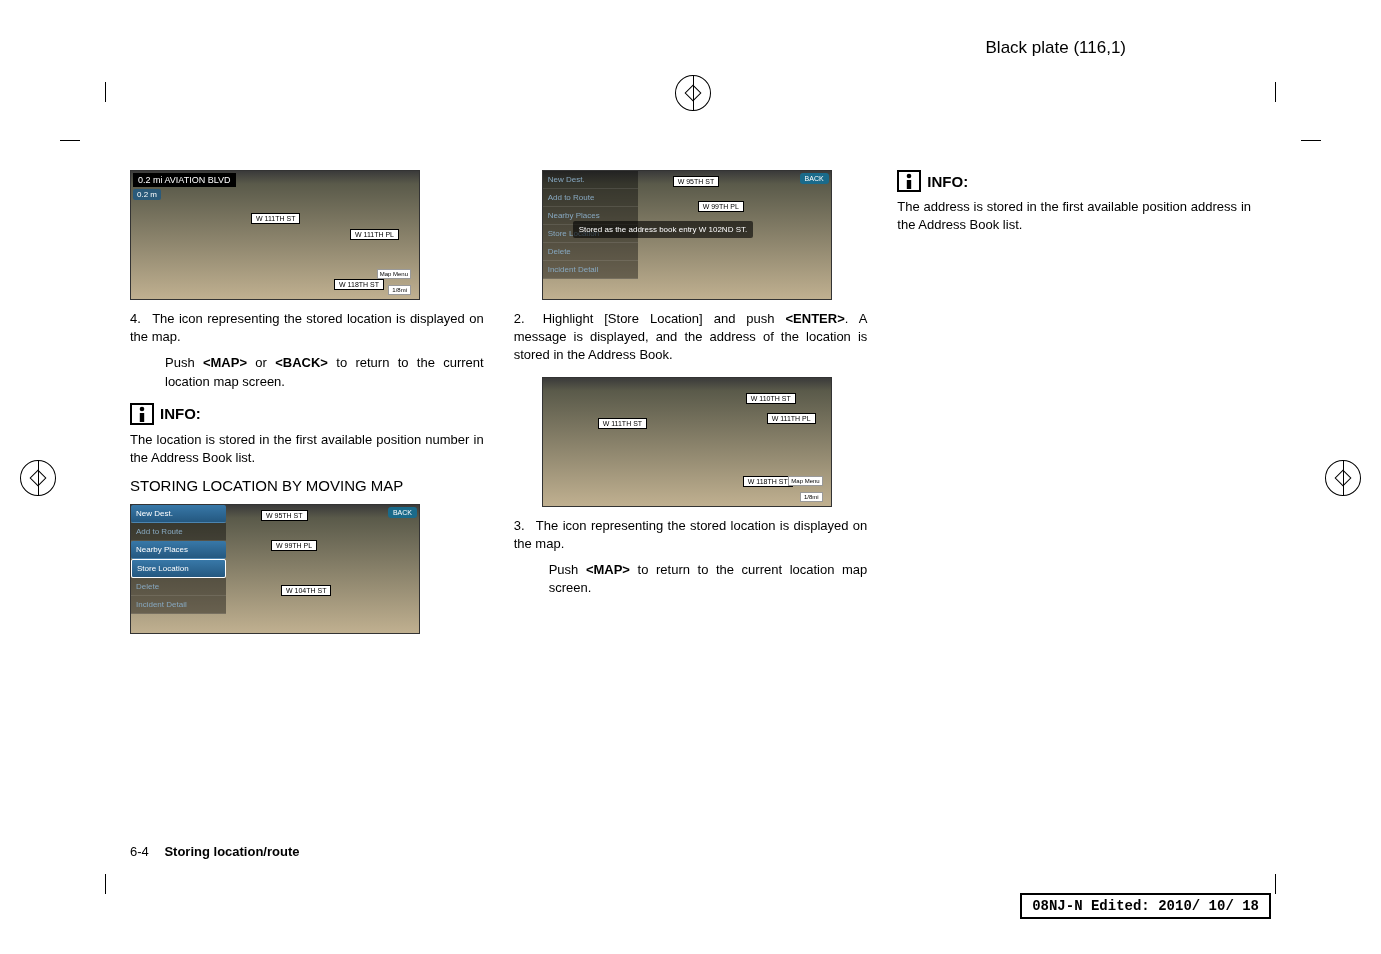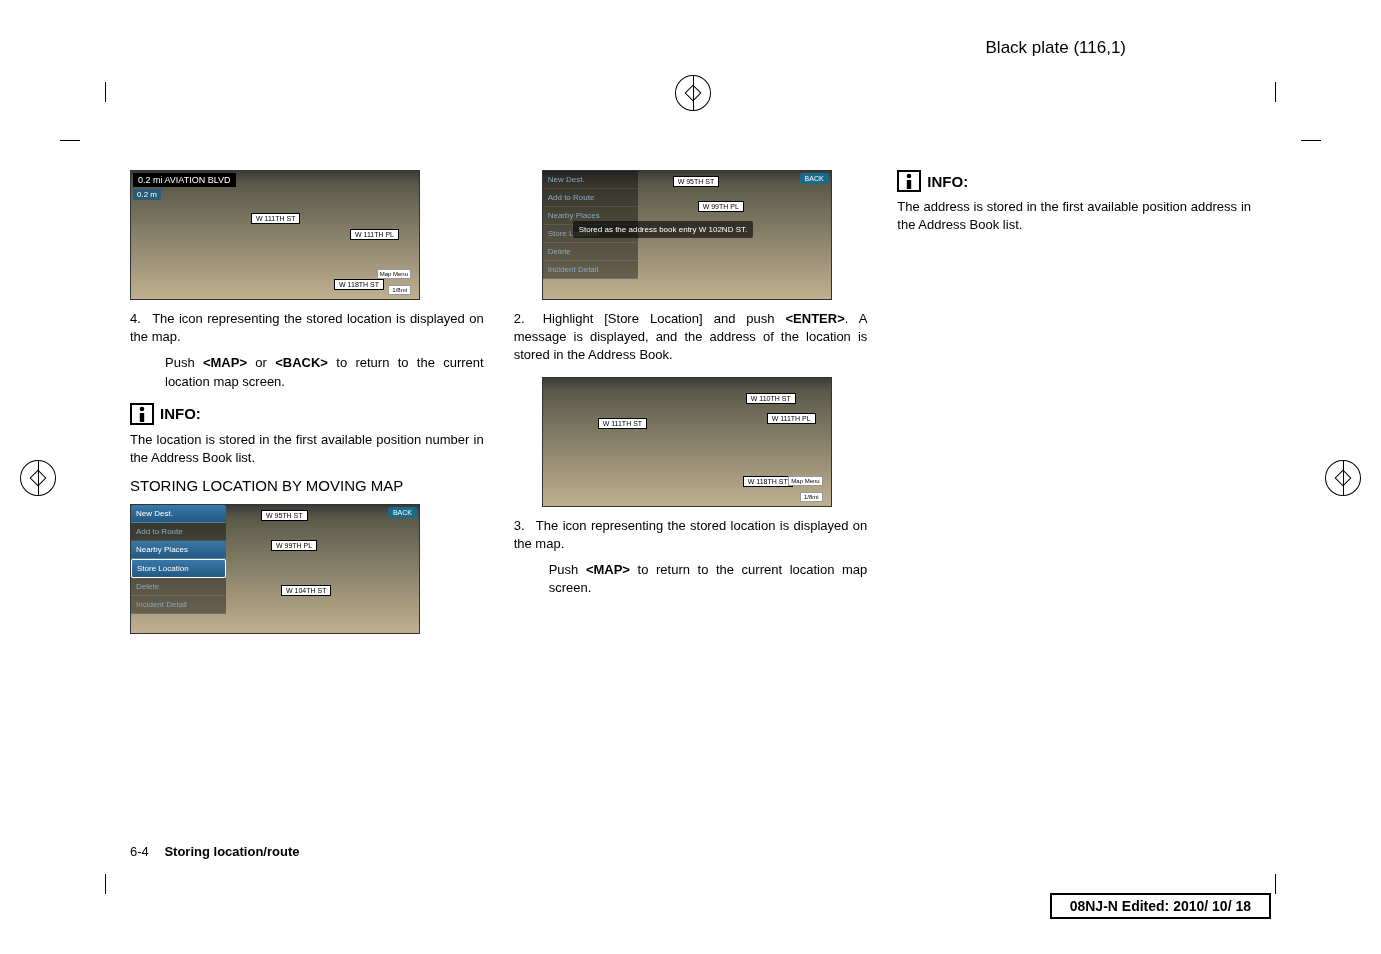--- a/index.html
+++ b/index.html
@@ -70,21 +70,21 @@
     }
     .info-label { font-weight: bold; font-size: 15px; align-self: center; }
 
     .body-text { line-height: 1.4; text-align: justify; margin-bottom: 10px; }
     .section-heading { font-size: 15px; margin-bottom: 10px; font-weight: normal; }
 
     .footer-left { position: absolute; bottom: 95px; left: 130px; font-size: 13px; }
     .footer-left .page { font-weight: normal; margin-right: 12px;}
     .footer-left .title { font-weight: bold; }
 
-    .footer-box { position: absolute; bottom: 35px; right: 110px; border: 2px solid #000; padding: 3px 18px; font-weight: bold; font-size: 14px; }
+    .footer-box { position: absolute; bottom: 35px; right: 110px; border: 2px solid #000; padding: 3px 10px; font-weight: bold; font-size: 14px; font-family: Liberation Mono, monospace; }
 
     .bold { font-weight: bold; }
   </style>
 </head>
 <body>
 
 <div class="page-label">Black plate (116,1)</div>
 
 <div class="crop-top">
     <div class="diamond">

